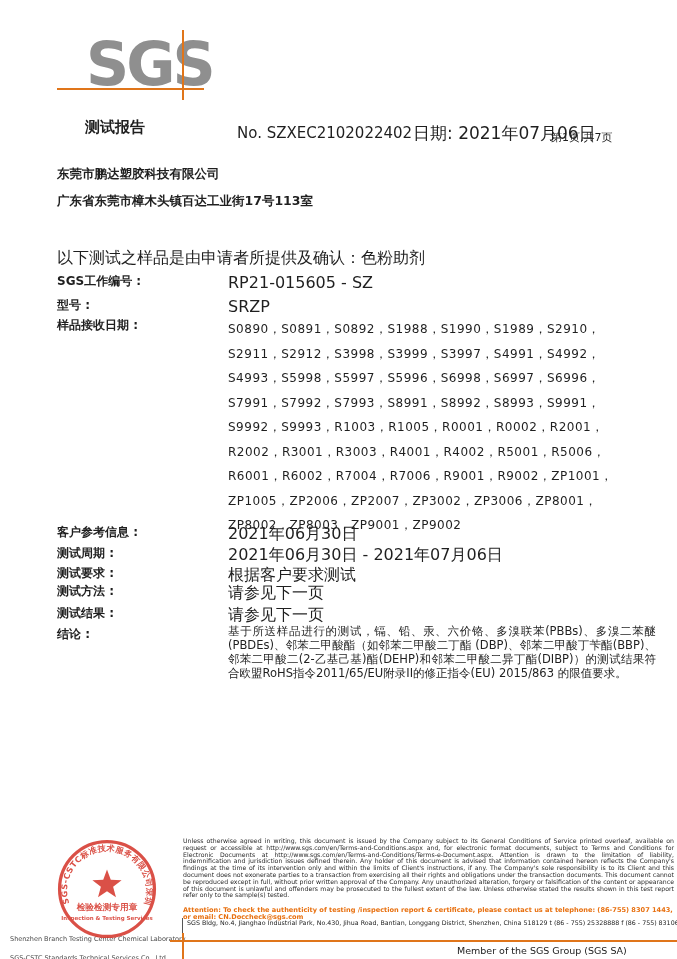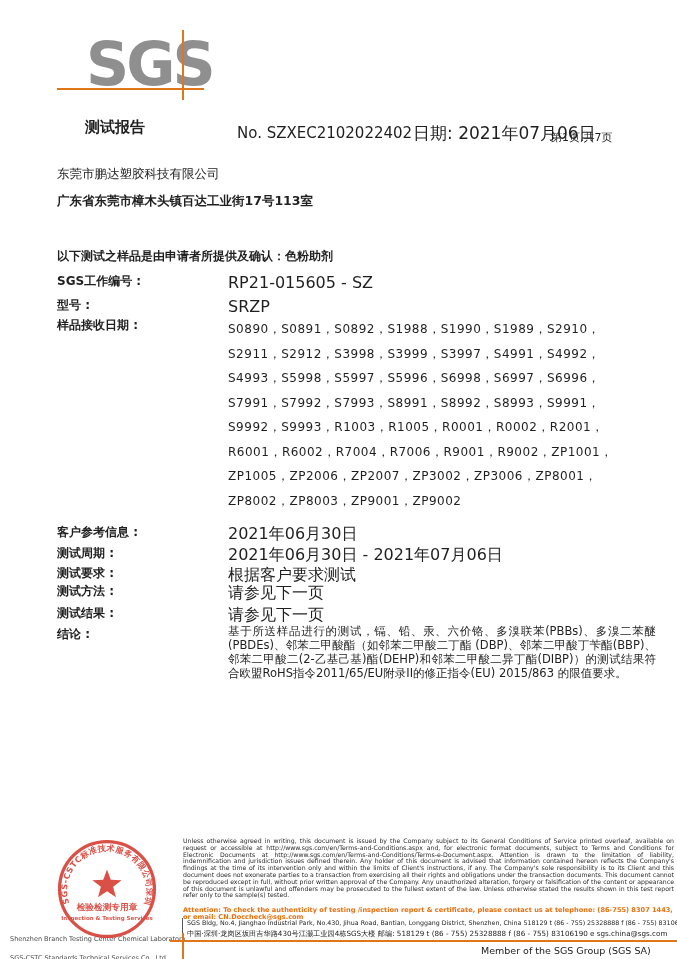--- a/index.html
+++ b/index.html
@@ -17,42 +17,42 @@
     color:#8f8f8f; letter-spacing:-3px; line-height:1; transform:scaleY(1.02); }
   .logo-hline { left:57px; top:88px; width:147px; height:2px; background:#e0751a; }
   .logo-vline { left:182px; top:30px; width:2px; height:70px; background:#e0751a; }
 
   
   .rpt-title { left:57px; top:118px; font-size:15px; font-weight:700;margin-left:28px; }
   .rpt-no    { left:237px; top:112px; font-size:15px;margin-top:12px; }
   .rpt-date  { left:413px; top:122px; font-size:17px; }
   .rpt-page  { left:551px; top:122px; font-size:11px;margin-top:8px; }
 
-  .applicant-name { left:57px; top:166px; font-size:12.5px; font-weight:400; }
+  .applicant-name { left:57px; top:166px; font-size:12.5px; font-weight:700; }
   .applicant-addr { left:57px; top:193px; font-size:12.5px; font-weight:600; }
 
-  .intro { left:57px; top:248px; font-size:12px; font-weight:700; }
+  .intro { left:57px; top:248px; font-size:16px; font-weight:400; }
 
   .lbl { left:57px; font-size:12px; font-weight:700; }
   .val { left:228px; font-size:16px; }
   .reflist { left:228px; top:317px; font-size:12px; line-height:24.5px; letter-spacing:0.5px; }
   .conclusion-text { left:228px; top:624px; width:428px; font-size:11.5px;
     line-height:14px; text-align:justify; }
 
   
   .legal { left:183px; top:838px; width:491px; font-size:6.2px; line-height:6.8px;
     text-align:justify; color:#2a2a2a; }
   .attention { left:183px; top:907px; width:491px; font-size:6.6px; line-height:7.2px;
     color:#e8700f; font-weight:700; }
   .addr-divider { left:182px; top:918px; width:1px; height:21px; background:#555; }
   .addr-en { left:187px; top:919px; font-size:6.3px; white-space:nowrap; color:#222; }
   .addr-cn { left:187px; top:929px; font-size:7.2px; white-space:nowrap; color:#222; }
   .foot-hline { left:170px; top:940px; width:507px; height:2px; background:#e0751a; }
   .foot-vline { left:182px; top:933px; width:2px; height:26px; background:#e0751a; }
-  .member { left:481px; top:945px; font-size:9.5px; color:#1a1a1a; }
+  .member { left:457px; top:945px; font-size:9.5px; color:#1a1a1a; }
 
   .company-line1 { left:10px; top:925px; font-size:6.5px; color:#4a4a4a; white-space:nowrap;margin-top:29px; }
   .company-line2 { left:10px; top:935px; font-size:6.5px; color:#4a4a4a; white-space:nowrap; }
 
   .stamp { left:56px; top:838px; width:102px; height:102px; opacity:0.88; z-index:5; }
 </style>
 </head>
 <body>
 
 <div id="page">
@@ -77,20 +77,21 @@
   <div class="abs lbl" style="top:297px">型号 :</div>
   <div class="abs val" style="top:297px">SRZP</div>
 
   <div class="abs lbl" style="top:317px">样品接收日期 :</div>
   <div class="abs reflist">
     <div>S0890，S0891，S0892，S1988，S1990，S1989，S2910，</div>
     <div>S2911，S2912，S3998，S3999，S3997，S4991，S4992，</div>
     <div>S4993，S5998，S5997，S5996，S6998，S6997，S6996，</div>
     <div>S7991，S7992，S7993，S8991，S8992，S8993，S9991，</div>
     <div>S9992，S9993，R1003，R1005，R0001，R0002，R2001，</div>
+    <div>R2002，R3001，R3003，R4001，R4002，R5001，R5006，</div>
     <div>R6001，R6002，R7004，R7006，R9001，R9002，ZP1001，</div>
     <div>ZP1005，ZP2006，ZP2007，ZP3002，ZP3006，ZP8001，</div>
     <div>ZP8002，ZP8003，ZP9001，ZP9002</div>
   </div>
 
   <div class="abs lbl" style="top:524px">客户参考信息 :</div>
   <div class="abs val" style="top:524px">2021年06月30日</div>
 
   <div class="abs lbl" style="top:545px">测试周期 :</div>
   <div class="abs val" style="top:545px">2021年06月30日 - 2021年07月06日</div>
@@ -108,21 +109,20 @@
   <div class="abs conclusion-text">基于所送样品进行的测试，镉、铅、汞、六价铬、多溴联苯(PBBs)、多溴二苯醚(PBDEs)、邻苯二甲酸酯（如邻苯二甲酸二丁酯 (DBP)、邻苯二甲酸丁苄酯(BBP)、邻苯二甲酸二(2-乙基己基)酯(DEHP)和邻苯二甲酸二异丁酯(DIBP)）的测试结果符合欧盟RoHS指令2011/65/EU附录II的修正指令(EU) 2015/863 的限值要求。</div>
 
   <div class="abs legal">Unless otherwise agreed in writing, this document is issued by the Company subject to its General Conditions of Service printed overleaf, available on request or accessible at http://www.sgs.com/en/Terms-and-Conditions.aspx and, for electronic format documents, subject to Terms and Conditions for Electronic Documents at http://www.sgs.com/en/Terms-and-Conditions/Terms-e-Document.aspx. Attention is drawn to the limitation of liability, indemnification and jurisdiction issues defined therein. Any holder of this document is advised that information contained hereon reflects the Company's findings at the time of its intervention only and within the limits of Client's instructions, if any. The Company's sole responsibility is to its Client and this document does not exonerate parties to a transaction from exercising all their rights and obligations under the transaction documents. This document cannot be reproduced except in full, without prior written approval of the Company. Any unauthorized alteration, forgery or falsification of the content or appearance of this document is unlawful and offenders may be prosecuted to the fullest extent of the law. Unless otherwise stated the results shown in this test report refer only to the sample(s) tested.</div>
   <div class="abs attention">Attention: To check the authenticity of testing /inspection report &amp; certificate, please contact us at telephone: (86-755) 8307 1443, or email: CN.Doccheck@sgs.com</div>
 
   <div class="abs company-line1">SGS-CSTC Standards Technical Services Co., Ltd.</div>
   <div class="abs company-line2">Shenzhen Branch Testing Center Chemical Laboratory</div>
 
   <div class="abs addr-divider"></div>
   <div class="abs addr-en">SGS Bldg, No.4, Jianghao Industrial Park, No.430, Jihua Road, Bantian, Longgang District, Shenzhen, China  518129    t (86 - 755) 25328888    f (86 - 755) 83106190    www.sgsgroup.com.cn</div>
-  <div class="abs addr-cn">中国·深圳·龙岗区坂田吉华路430号江灏工业园4栋SGS大楼    邮编: 518129    t (86 - 755) 25328888    f (86 - 755) 83106190    e  sgs.china@sgs.com</div>
 
   <div class="abs foot-hline"></div>
   <div class="abs foot-vline"></div>
   <div class="abs member">Member of the SGS Group (SGS SA)</div>
 
   <svg class="abs stamp" viewBox="0 0 100 100" xmlns="http://www.w3.org/2000/svg">
     <circle cx="50" cy="50" r="46.5" fill="none" stroke="#d6392e" stroke-width="3.2"></circle>
     <defs>
       <path id="ringArc" d="M 13 64 A 39 39 0 1 1 87 64" fill="none"></path>
     </defs>

